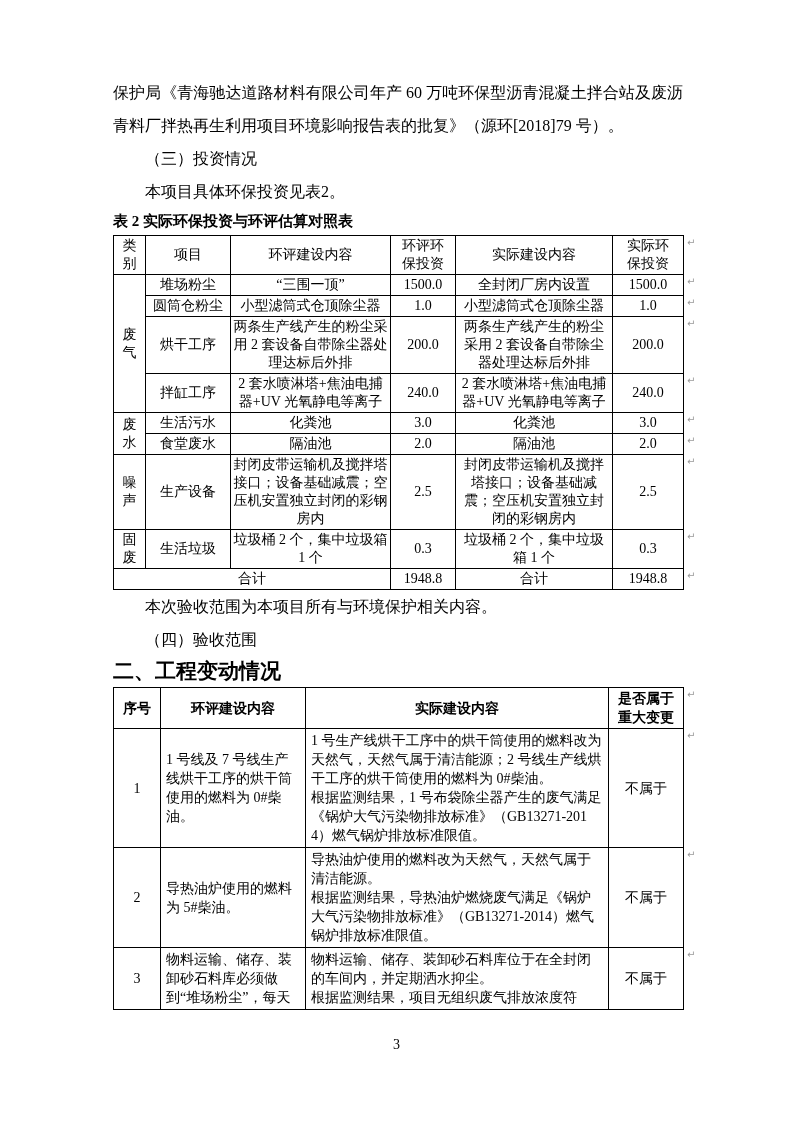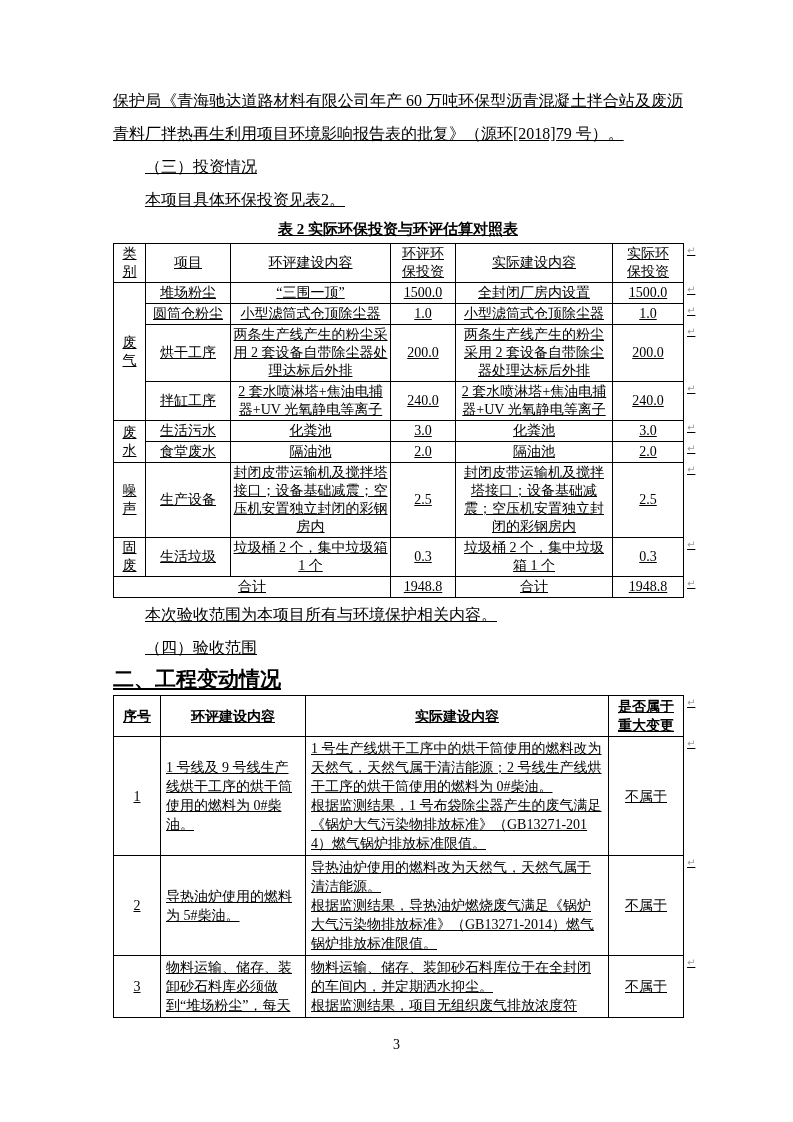--- a/index.html
+++ b/index.html
@@ -1,25 +1,25 @@
 <!DOCTYPE html>
 <html><head>
 <meta charset="utf-8">
 <style>
   html,body { margin:0; padding:0; background:#ffffff; }
   .page {
     position:relative; width:793px; height:1122px; background:#ffffff;
     font-family:"Liberation Serif","DejaVu Serif",serif; color:#000000;
     overflow:hidden;
   }
-  .content { position:absolute; left:113px; top:84px; width:570px;text-decoration:underline; }
+  .content { position:absolute; left:113px; top:76px; width:570px; }
   .para { font-size:16px; line-height:33px; margin:0; text-align:justify; }
   .indent2 { text-indent:2em; }
   .heading { font-size:21px; font-weight:bold; line-height:31px; margin:0; }
-  .tcaption { font-size:15px; font-weight:bold; text-align:center; line-height:23px; margin:2px 0 2px 0; }
+  .tcaption { font-size:15px; font-weight:bold; line-height:23px; margin:2px 0 2px 0; }
   table { border-collapse:collapse; table-layout:fixed; }
   .t2, .t3 { width:584px; font-size:14px; }
   .t2 td, .t3 td, .t3 th {
     border:1px solid #000000; text-align:center; vertical-align:middle;
     padding:1px 2px; line-height:18px; white-space:pre-line; word-break:break-all;
     font-weight:normal;
   }
   .t3 td, .t3 th { line-height:19px; }
   .t3 th { font-weight:bold; }
   .t3 td.left { text-align:left; padding:2px 5px;margin-top:8px; }
@@ -165,21 +165,21 @@
         <tr>
           <th>序号</th>
           <th>环评建设内容</th>
           <th>实际建设内容</th>
           <th>是否属于
 重大变更</th>
           <td class="pm">↵</td>
         </tr>
         <tr>
           <td>1</td>
-          <td class="left">1 号线及 9 号线生产线烘干工序的烘干筒使用的燃料为 0#柴油。</td>
+          <td class="left">1 号线及 7 号线生产线烘干工序的烘干筒使用的燃料为 0#柴油。</td>
           <td class="left">1 号生产线烘干工序中的烘干筒使用的燃料改为天然气，天然气属于清洁能源；2 号线生产线烘干工序的烘干筒使用的燃料为 0#柴油。
 根据监测结果，1 号布袋除尘器产生的废气满足《锅炉大气污染物排放标准》（GB13271-2014）燃气锅炉排放标准限值。</td>
           <td>不属于</td>
           <td class="pm">↵</td>
         </tr>
         <tr>
           <td>2</td>
           <td class="left">导热油炉使用的燃料为 5#柴油。</td>
           <td class="left">导热油炉使用的燃料改为天然气，天然气属于清洁能源。
 根据监测结果，导热油炉燃烧废气满足《锅炉大气污染物排放标准》（GB13271-2014）燃气锅炉排放标准限值。</td>

